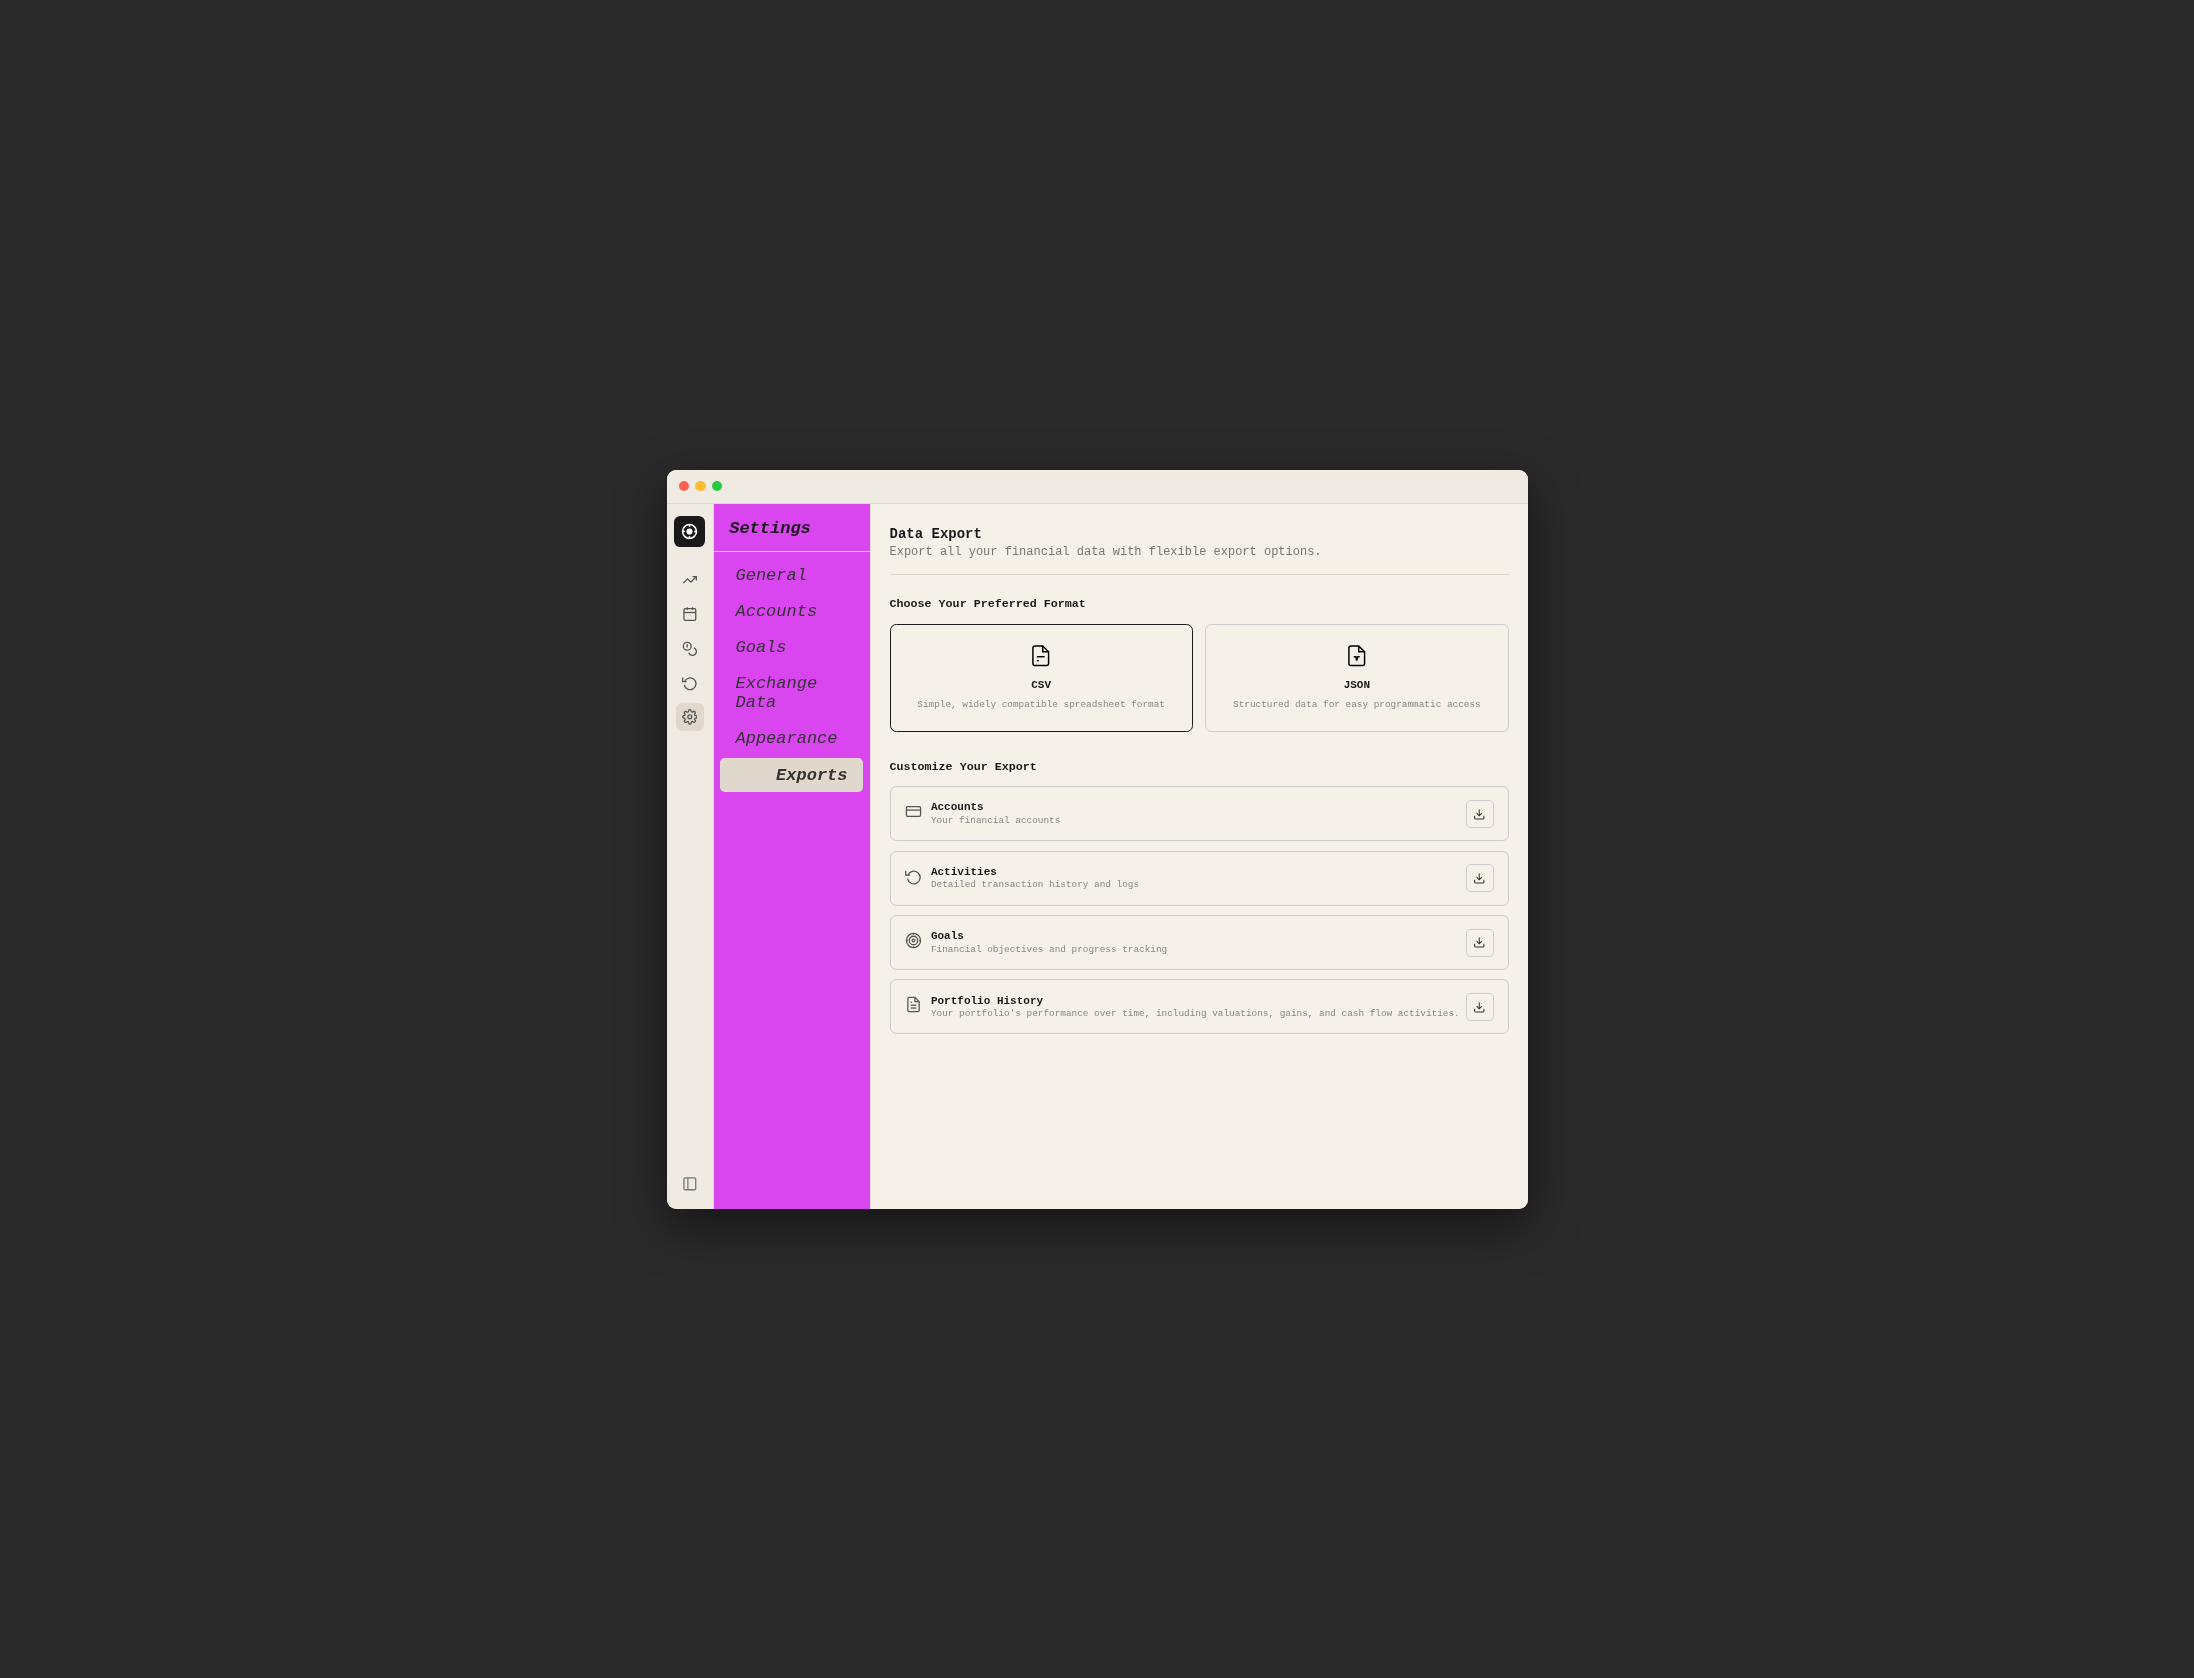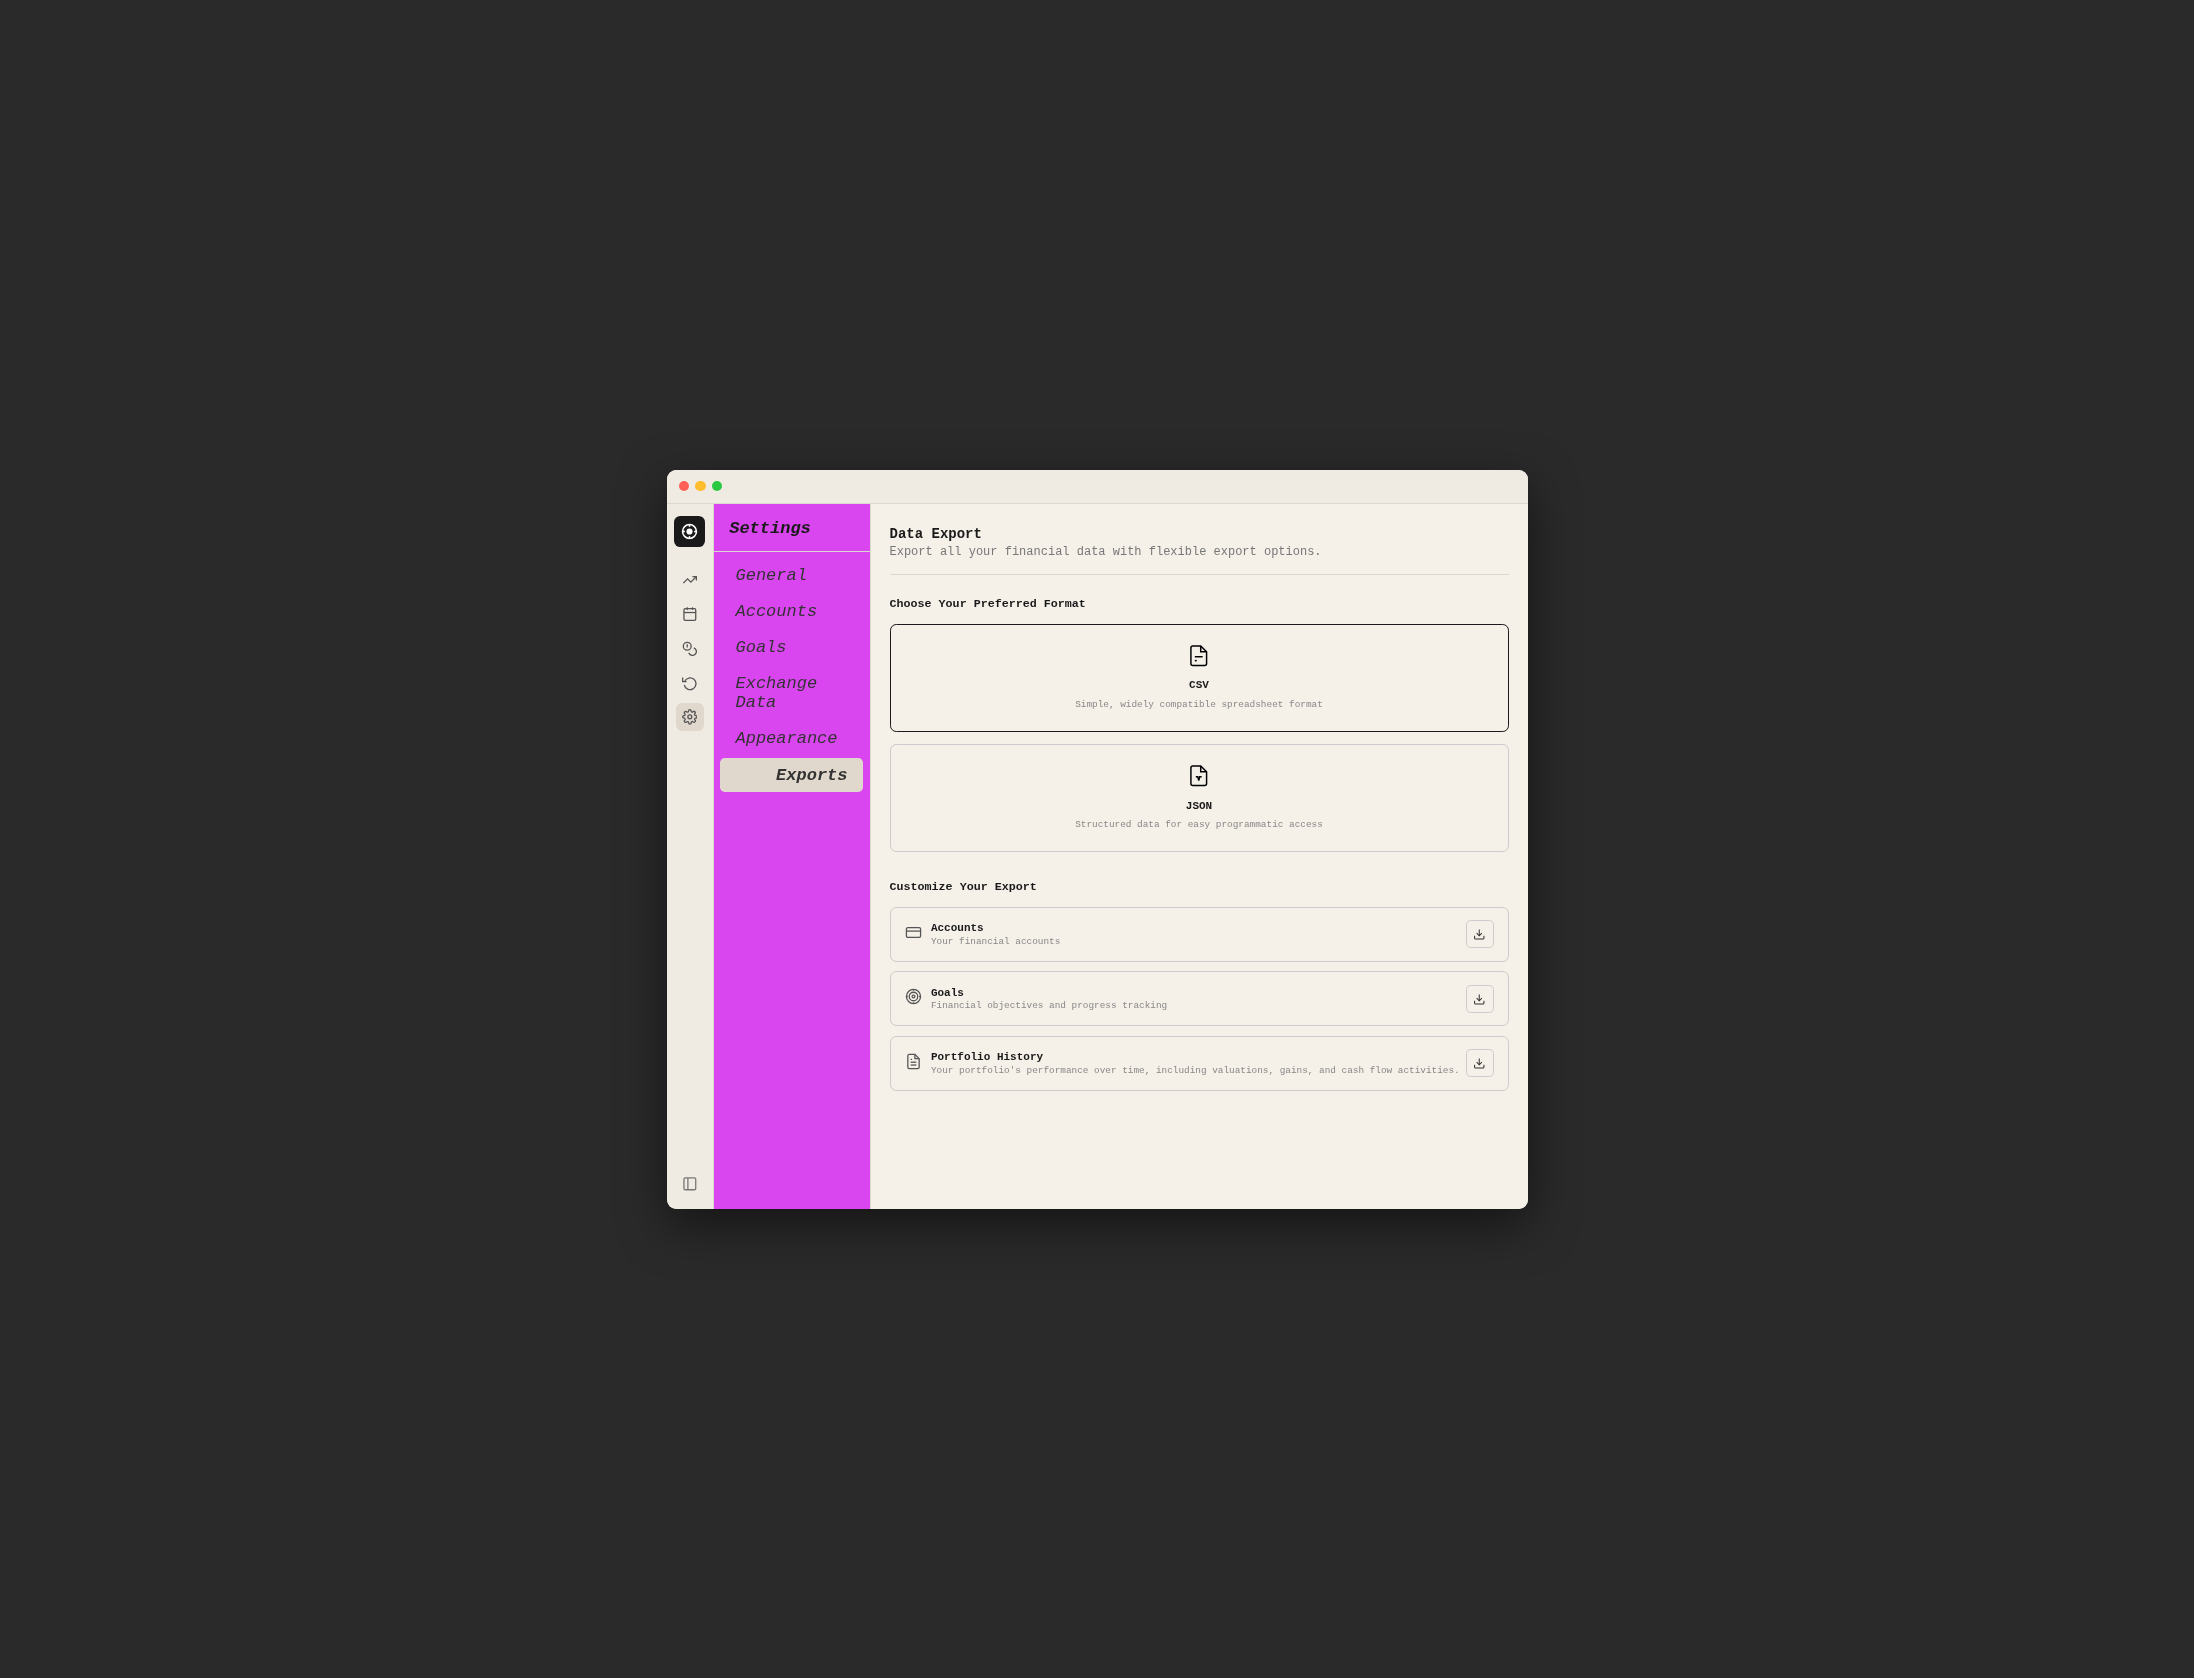--- a/index.html
+++ b/index.html
@@ -190,21 +190,20 @@
       font-weight: 700;
       color: #1a1a1a;
       margin-bottom: 12.5px;
       font-family: 'Courier New', Courier, monospace;
     }
 
     .format-cards {
       display: flex;
       gap: 12.5px;
       margin-bottom: 28px;
-      flex-direction: column;
     }
 
     .format-card {
       flex: 1;
       border: 1.2px solid #ccc;
       border-radius: 6.3px;
       padding: 19px 12.5px;
       text-align: center;
       cursor: pointer;
       background: #f5f0e8;
@@ -452,20 +451,41 @@
           </div>
           <div class="download-btn">
             <svg width="12.5" height="12.5" viewBox="0 0 24 24" fill="none" stroke="currentColor" stroke-width="2">
               <path d="M21 15v4a2 2 0 0 1-2 2H5a2 2 0 0 1-2-2v-4"></path>
               <polyline points="7 10 12 15 17 10"></polyline>
               <line x1="12" y1="15" x2="12" y2="3"></line>
             </svg>
           </div>
         </div>
 
+        <div class="export-item">
+          <div class="export-item-left">
+            <div class="export-item-icon">
+              <svg width="17" height="17" viewBox="0 0 24 24" fill="none" stroke="currentColor" stroke-width="1.8">
+                <polyline points="1 4 1 10 7 10"></polyline>
+                <path d="M3.51 15a9 9 0 1 0 .49-4.95"></path>
+              </svg>
+            </div>
+            <div class="export-item-info">
+              <div class="export-item-name">Activities</div>
+              <div class="export-item-desc">Detailed transaction history and logs</div>
+            </div>
+          </div>
+          <div class="download-btn">
+            <svg width="12.5" height="12.5" viewBox="0 0 24 24" fill="none" stroke="currentColor" stroke-width="2">
+              <path d="M21 15v4a2 2 0 0 1-2 2H5a2 2 0 0 1-2-2v-4"></path>
+              <polyline points="7 10 12 15 17 10"></polyline>
+              <line x1="12" y1="15" x2="12" y2="3"></line>
+            </svg>
+          </div>
+        </div>
 
         <div class="export-item">
           <div class="export-item-left">
             <div class="export-item-icon">
               <svg width="17" height="17" viewBox="0 0 24 24" fill="none" stroke="currentColor" stroke-width="1.8">
                 <circle cx="12" cy="12" r="10"></circle>
                 <circle cx="12" cy="12" r="6"></circle>
                 <circle cx="12" cy="12" r="2"></circle>
                 <path d="M12 2v2M12 20v2M2 12h2M20 12h2"></path>
               </svg>

